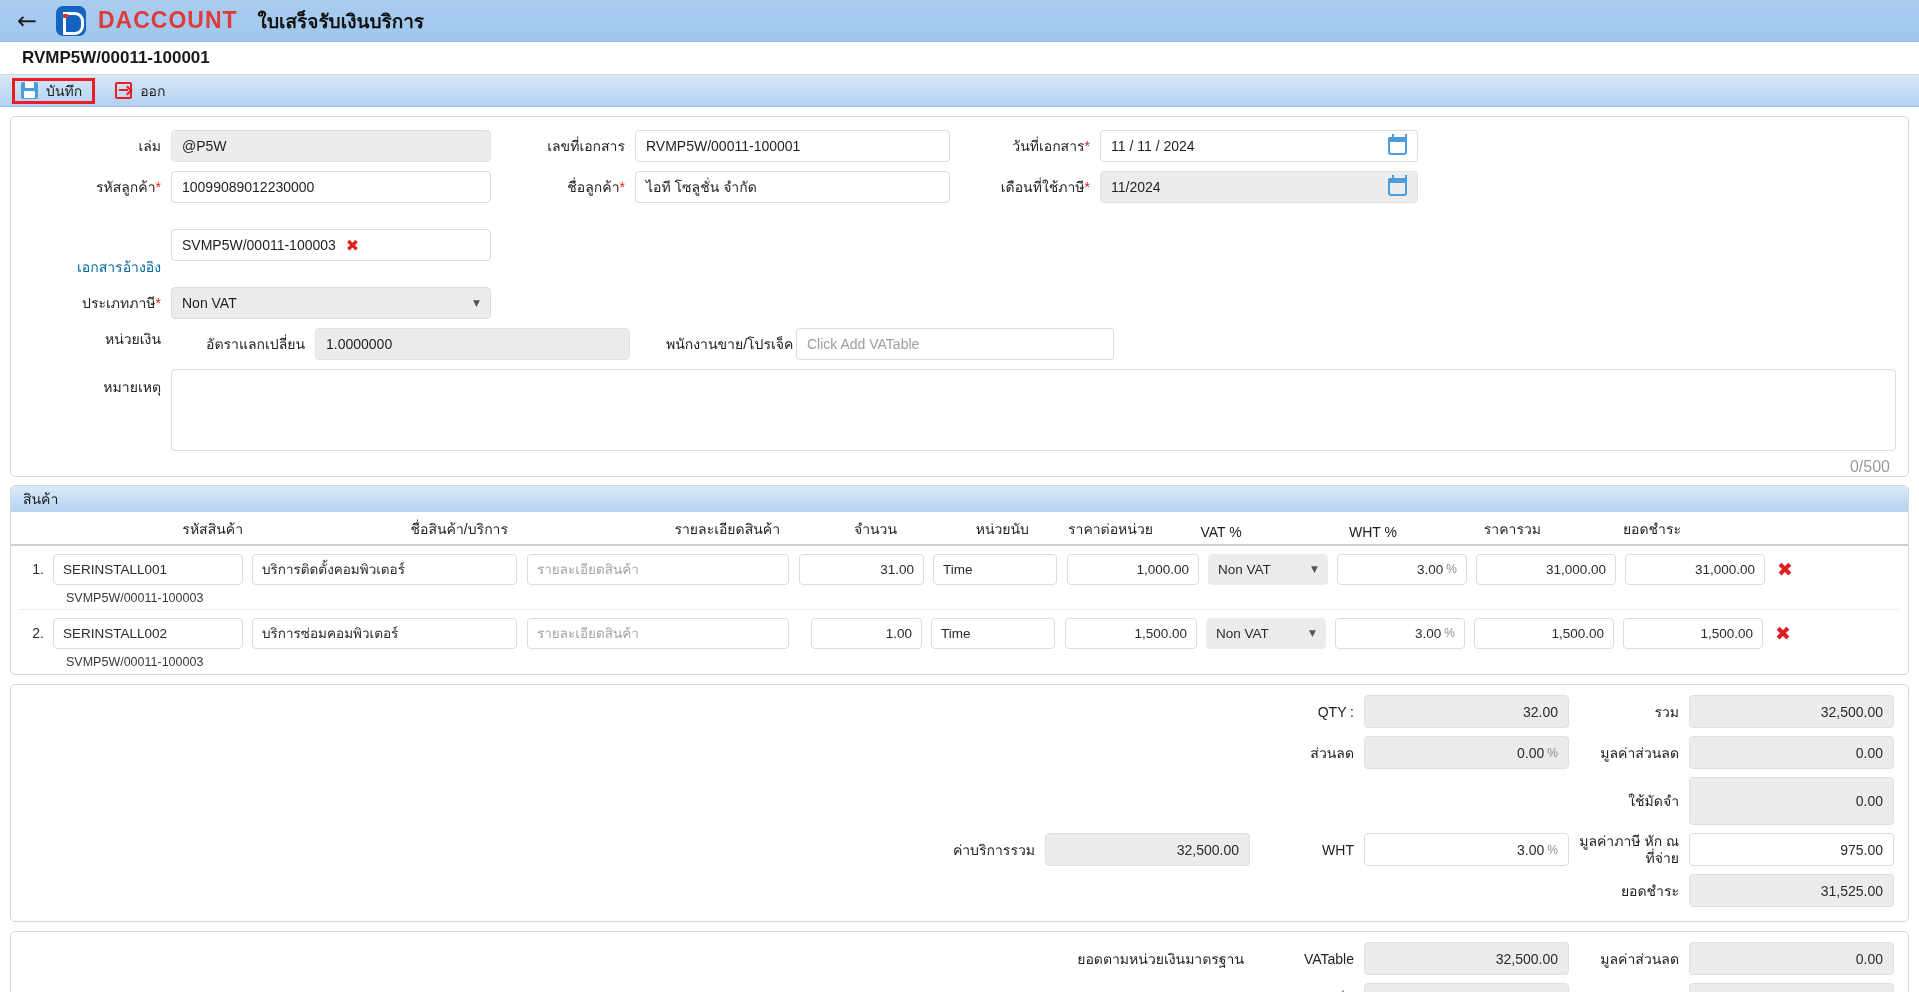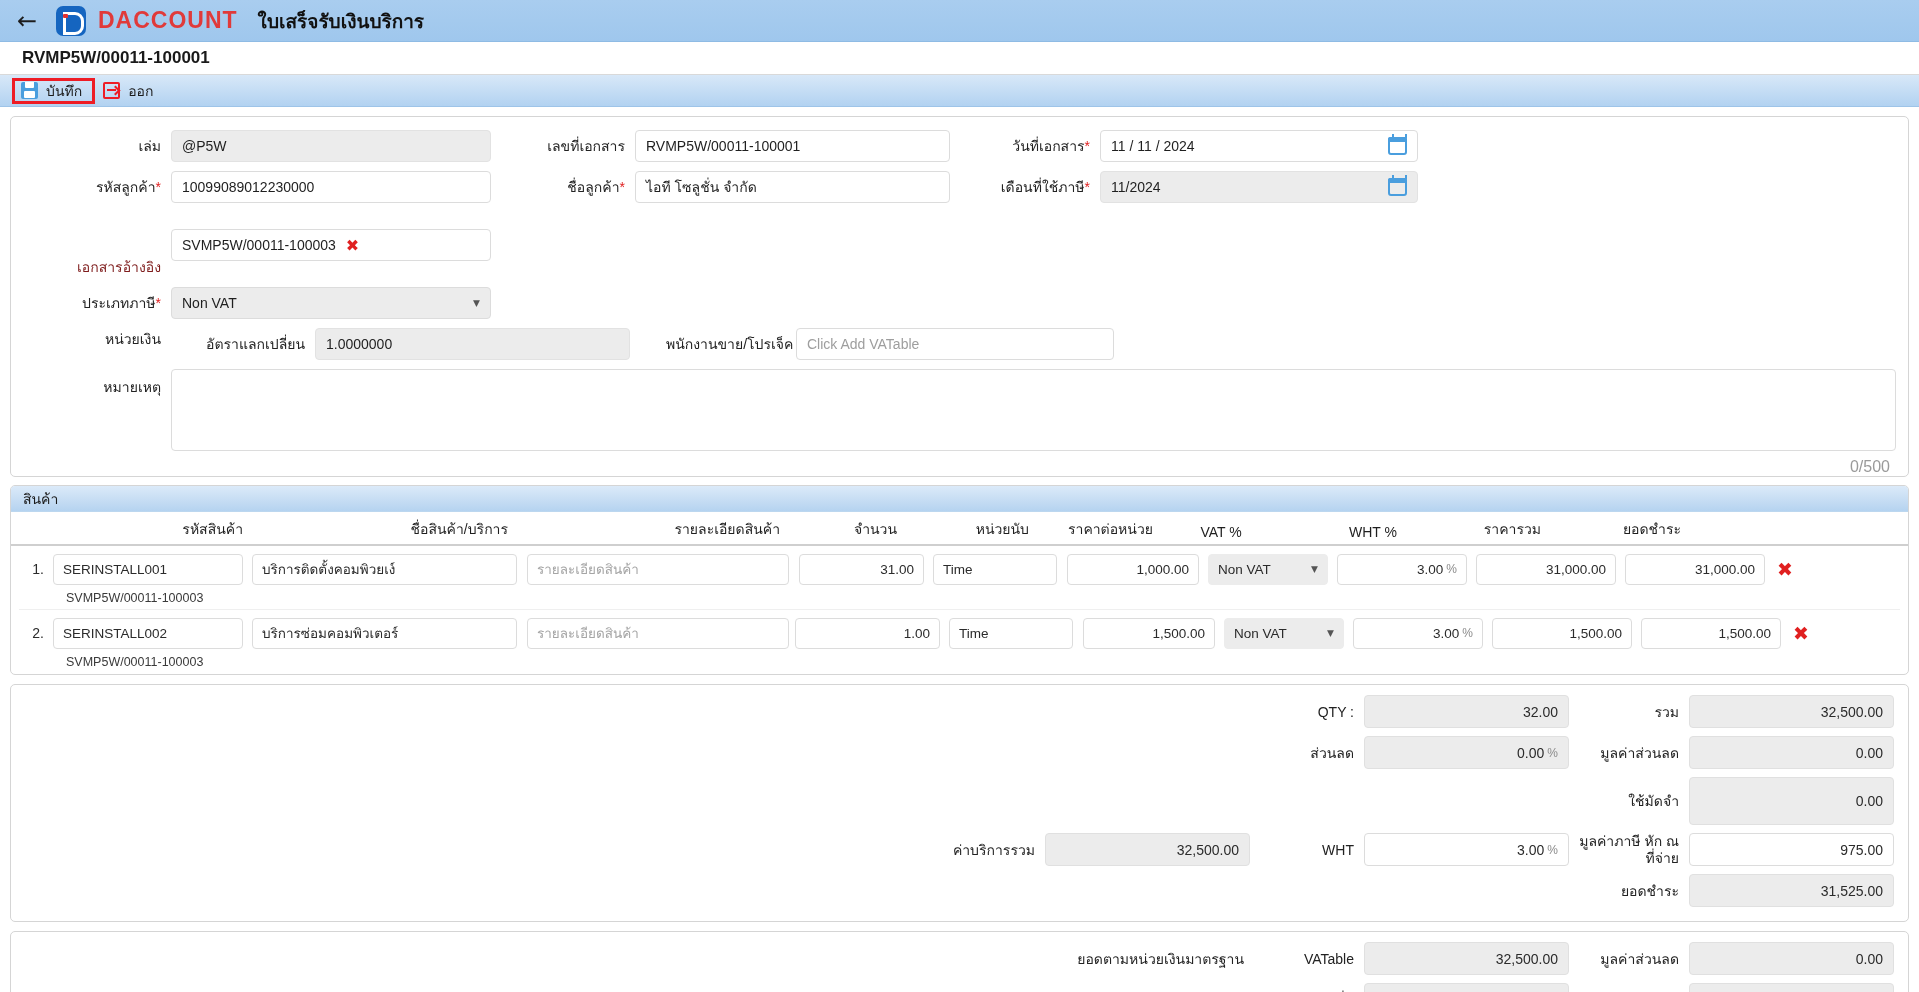--- a/index.html
+++ b/index.html
@@ -89,21 +89,21 @@
   }
 
   
   .toolbar {
     height: 32px;
     background: linear-gradient(180deg,#d8e8f8 0%,#c3dcf4 55%,#b2d2f1 100%);
     border-bottom: 1px solid #9ec4e8;
     display: flex;
     align-items: center;
     padding-left: 12px;
-    gap: 0;
+    gap: 12px;
     position: relative;
   }
   .tb-btn {
     display: flex; align-items: center; gap: 8px;
     padding: 3px 12px 3px 8px;
     cursor: pointer;
     font-size: 14px;
     color: #1b1b1b;
     height: 26px;
   }
@@ -165,21 +165,21 @@
   .frow { display: flex; align-items: flex-start; margin-bottom: 9px; }
   .fld { display: flex; align-items: center; }
   .lbl {
     font-size: 14px;
     color: #222;
     text-align: right;
     padding-right: 10px;
     white-space: nowrap;
   }
   .lbl .req { color: #e02020; }
-  .lbl.link { color: #7f1d1d; cursor: pointer; margin-top: 44px; }
+  .lbl.link { color: #0369a1; cursor: pointer; margin-top: 44px; }
   .inp {
     height: 32px;
     border: 1px solid #dcdcdc;
     border-radius: 4px;
     background: #ffffff;
     font-size: 14px;
     color: #1f1f1f;
     padding: 0 10px;
     display: flex;
     align-items: center;
@@ -426,21 +426,21 @@
     <span class="c" style="width:120px;text-align:center">VAT %</span>
     <span class="c" style="width:130px;text-align:right;padding-right:14px">WHT %</span>
     <span class="c" style="width:140px;text-align:right;padding-right:10px">ราคารวม</span>
     <span class="c" style="width:140px;text-align:right;padding-right:10px">ยอดชำระ</span>
     <span class="c" style="width:40px"></span>
   </div>
 
   <div class="item-row">
     <span class="rownum">1.</span>
     <span class="cell-inp" style="width:190px">SERINSTALL001</span>
-    <span class="cell-inp" style="width:265px;margin-left:9px">บริการติดตั้งคอมพิวยเง์</span>
+    <span class="cell-inp" style="width:265px;margin-left:9px">บริการติดตั้งคอมพิวเตอร์</span>
     <span class="cell-inp ph" style="width:262px;margin-left:10px">รายละเอียดสินค้า</span>
     <span class="cell-inp num" style="width:125px;margin-left:10px">31.00</span>
     <span class="cell-inp" style="width:124px;margin-left:9px">Time</span>
     <span class="cell-inp num" style="width:132px;margin-left:10px">1,000.00</span>
     <span class="cell-inp selbox" style="width:120px;margin-left:9px">
       <span>Non VAT</span>
       <span class="caret">▼</span>
     </span>
     <span class="cell-inp num" style="width:130px;margin-left:9px">
       <span>3.00</span>
@@ -450,21 +450,21 @@
     <span class="cell-inp num" style="width:140px;margin-left:9px">31,000.00</span>
     <span class="del-x">✖</span>
   </div>
   <div class="item-sub">SVMP5W/00011-100003</div>
 
   <div class="item-row">
     <span class="rownum">2.</span>
     <span class="cell-inp" style="width:190px">SERINSTALL002</span>
     <span class="cell-inp" style="width:265px;margin-left:9px">บริการซ่อมคอมพิวเตอร์</span>
     <span class="cell-inp ph" style="width:262px;margin-left:10px">รายละเอียดสินค้า</span>
-    <span class="cell-inp num" style="width:145px;margin-left:6px">1.00</span>
+    <span class="cell-inp num" style="width:111px;margin-left:22px">1.00</span>
     <span class="cell-inp" style="width:124px;margin-left:9px">Time</span>
     <span class="cell-inp num" style="width:132px;margin-left:10px">1,500.00</span>
     <span class="cell-inp selbox" style="width:120px;margin-left:9px">
       <span>Non VAT</span>
       <span class="caret">▼</span>
     </span>
     <span class="cell-inp num" style="width:130px;margin-left:9px">
       <span>3.00</span>
       <span class="pct">%</span>
     </span>

